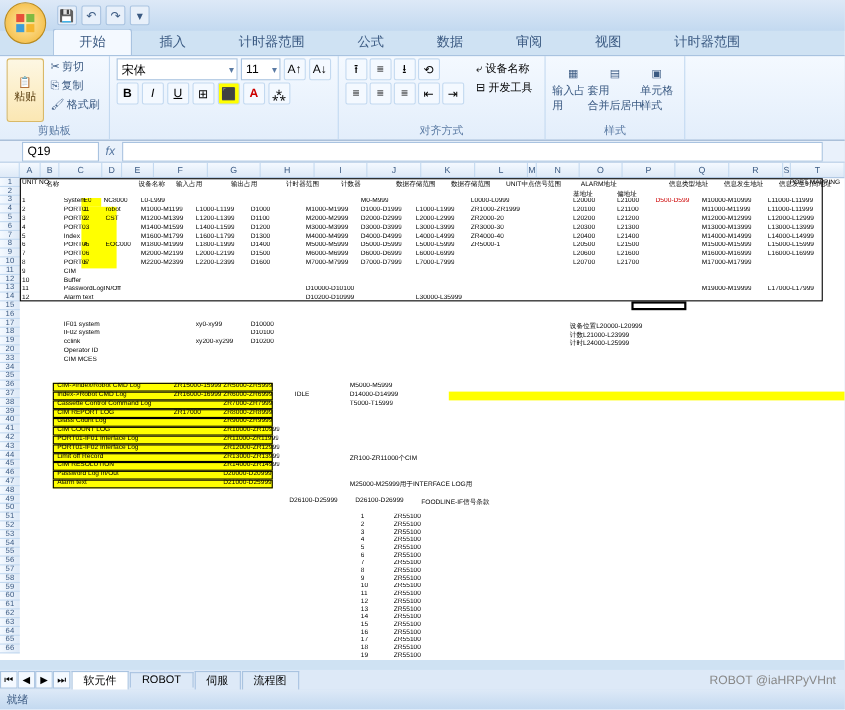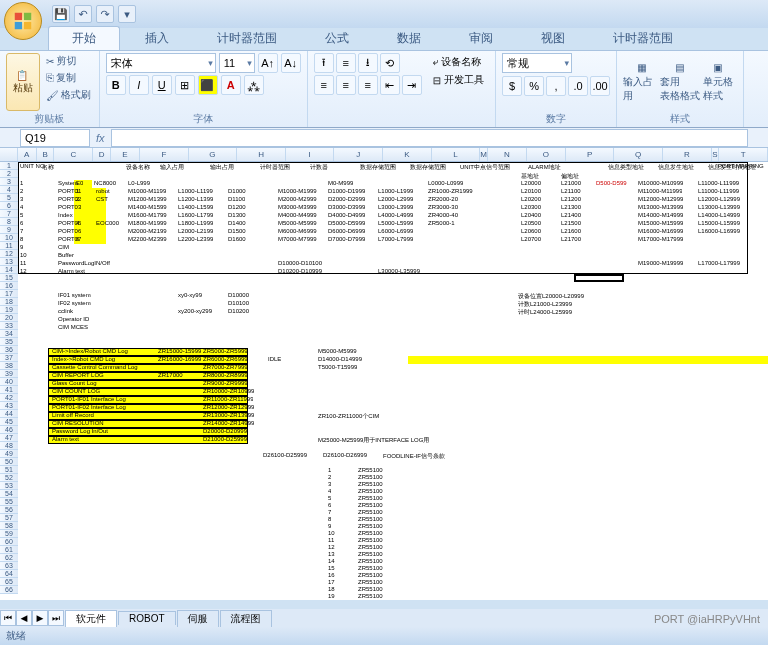--- a/index.html
+++ b/index.html
@@ -133,21 +133,20 @@
       <div class="btn-sm">
           <u>U</u>
         </div>
       <div class="btn-sm">⊞</div>
       <div class="btn-sm" style="background:#FFFF00;">⬛</div>
       <div class="btn-sm" style="color:#C00;">
           <b>A</b>
         </div>
       <div class="btn-sm">⁂</div>
     </div>
-    <div class="group-label">字体</div>
   </div>
 
   <div class="group">
     <div style="display:flex;">
       <div>
         <div class="align-row">
           <div class="btn-sm">⭱</div>
           <div class="btn-sm">≡</div>
           <div class="btn-sm">⭳</div>
           <div class="btn-sm">⟲</div>
@@ -164,43 +163,33 @@
         <div class="wrap-btn">
             <span>⤶</span>
             <span>设备名称</span>
           </div>
         <div class="wrap-btn">
             <span>⊟</span>
             <span>开发工具</span>
           </div>
       </div>
     </div>
-  </div>
-
-  <div class="group">
-    <div class="combo" style="width:70px;">常规</div>
-    <div class="align-row" style="margin-top:3px;">
-      <div class="btn-sm">$</div>
-      <div class="btn-sm">%</div>
-      <div class="btn-sm">,</div>
-      <div class="btn-sm">.0</div>
-      <div class="btn-sm">.00</div>
-    </div>
-    <div class="group-label">数字</div>
-  </div>
+    <div class="group-label">对齐方式</div>
+  </div>
+
 
   <div class="group" style="flex-direction:row;">
     <div class="big-btn">
         <span>▦</span>
         <span>输入占用</span>
       </div>
     <div class="big-btn">
         <span>▤</span>
         <span style="white-space:pre;">套用
-表格格式</span>
+合并后居中</span>
       </div>
     <div class="big-btn">
         <span>▣</span>
         <span style="white-space:pre;">单元格
 样式</span>
       </div>
     <div class="group-label">样式</div>
   </div>
 </div>
 
@@ -564,13 +553,13 @@
   </div>
   <div class="stab">软元件</div>
   <div class="stab inactive">ROBOT</div>
   <div class="stab inactive">伺服</div>
   <div class="stab inactive">流程图</div>
 </div>
 
 <div class="status">
   <span>就绪</span>
 </div>
-<div class="watermark">PORT @iaHRPyVHnt</div>
+<div class="watermark">ROBOT @iaHRPyVHnt</div>
 
 </body></html>

